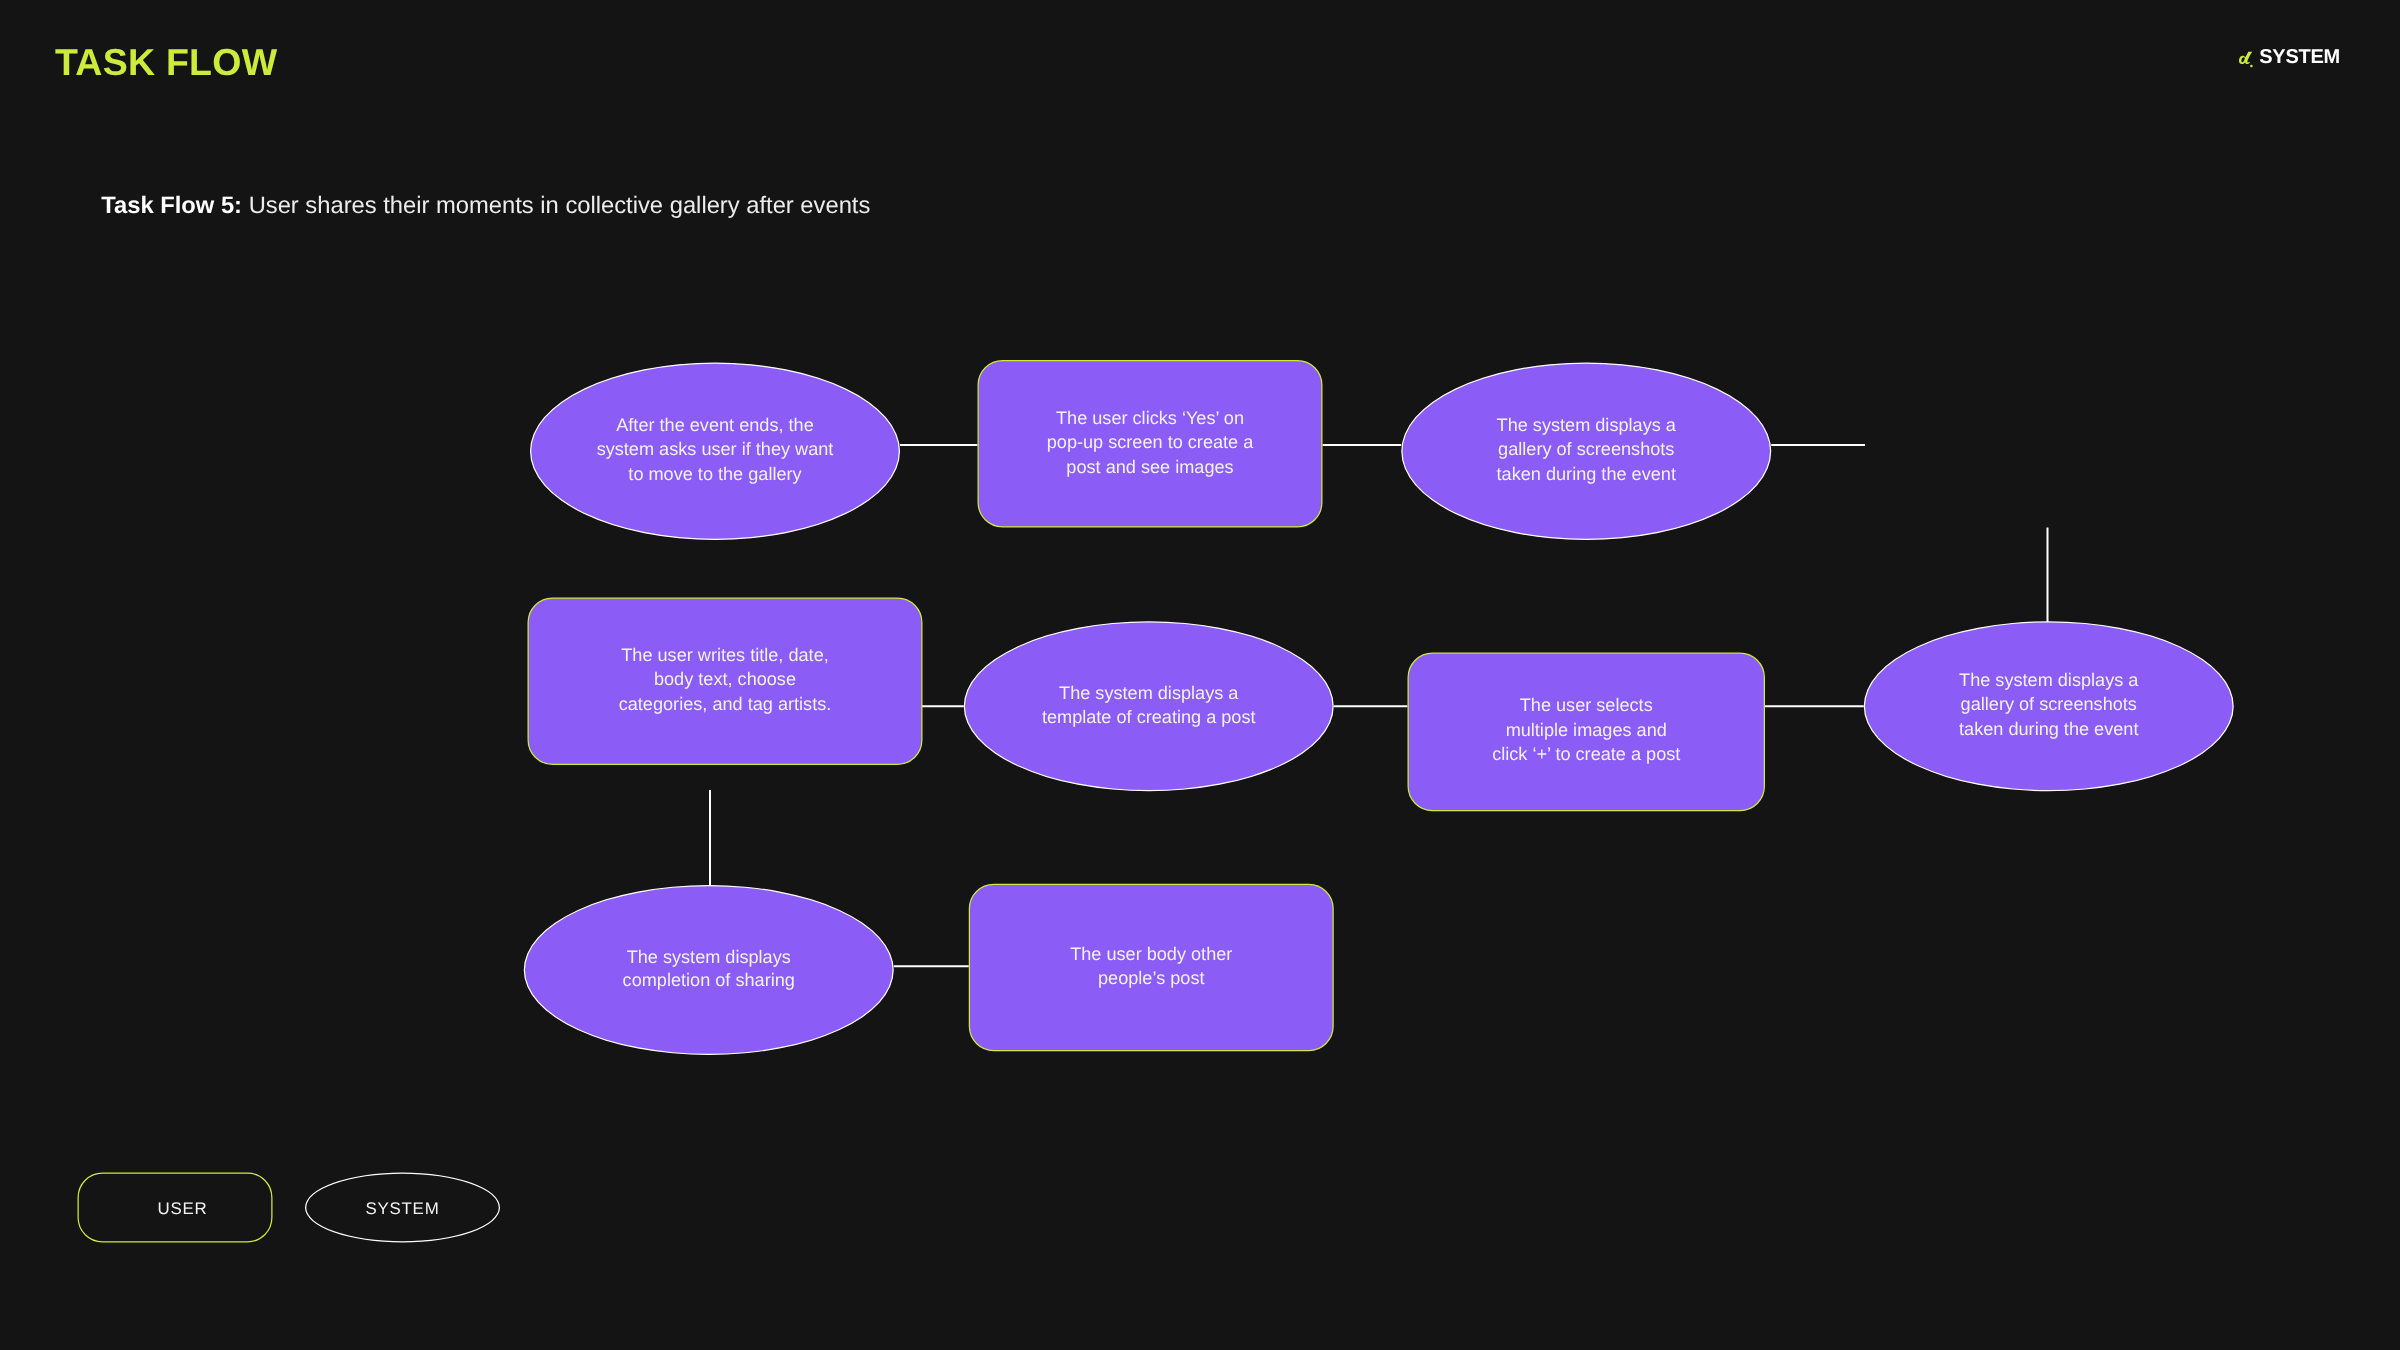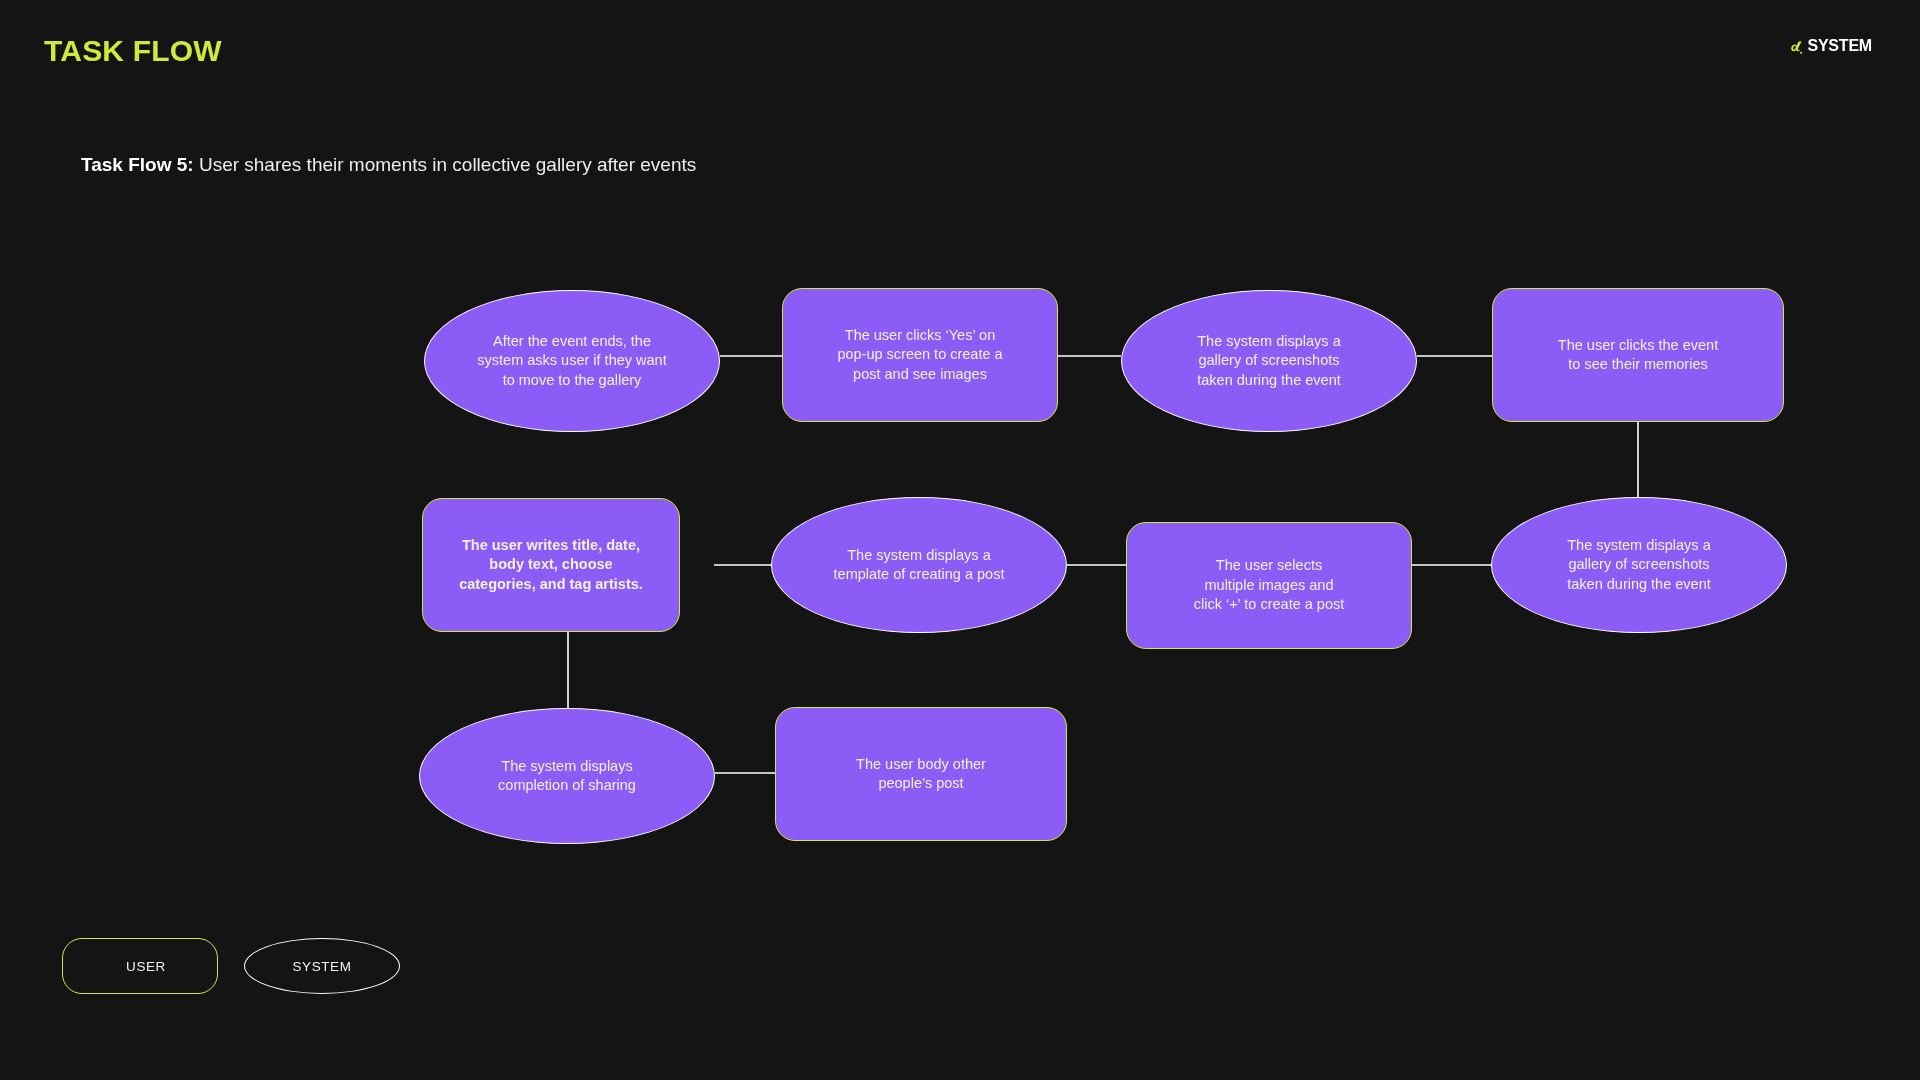--- a/index.html
+++ b/index.html
@@ -180,25 +180,21 @@
     <div class="node user" style="left: 782px; top: 288px; width: 276px; height: 134px;">
       <span class="node-text">The user clicks ‘Yes’ on
 pop-up screen to create a
 post and see images</span>
     </div>
     <div class="node system" style="left: 1121px; top: 290px; width: 296px; height: 142px;">
       <span class="node-text">The system displays a
 gallery of screenshots
 taken during the event</span>
     </div>
-    <div class="node user" style="left: 1492px; top: 288px; width: 292px; height: 134px;">
-      <span class="node-text">The user clicks the event
-to see their memories</span>
-    </div>
-    <div class="node user" style="left: 422px; top: 498px; width: 258px; height: 134px; font-weight: bold;">
+    <div class="node user" style="left: 422px; top: 478px; width: 316px; height: 134px;">
       <span class="node-text">The user writes title, date,
 body text, choose
 categories, and tag artists.</span>
     </div>
     <div class="node system" style="left: 771px; top: 497px; width: 296px; height: 136px;">
       <span class="node-text">The system displays a
 template of creating a post</span>
     </div>
     <div class="node user" style="left: 1126px; top: 522px; width: 286px; height: 127px;">
       <span class="node-text">The user selects

